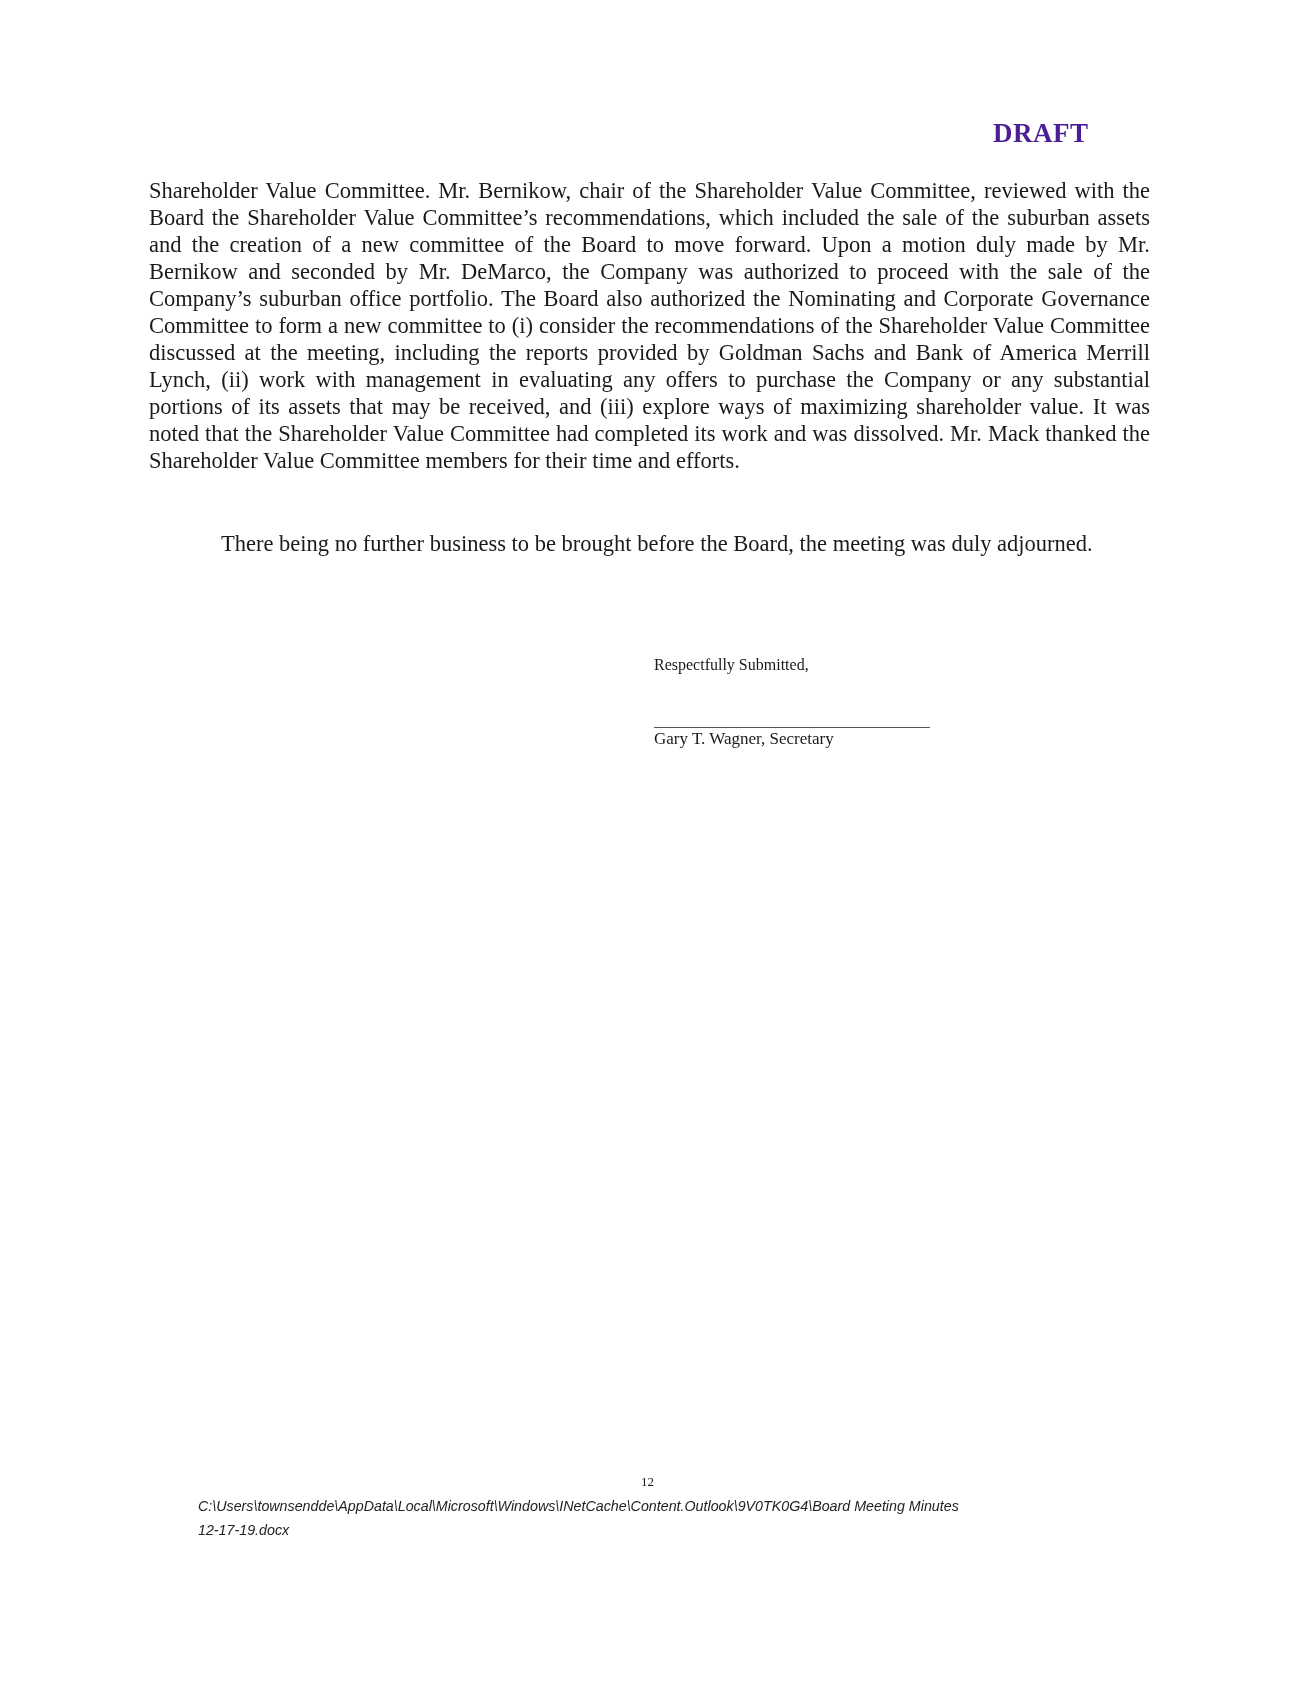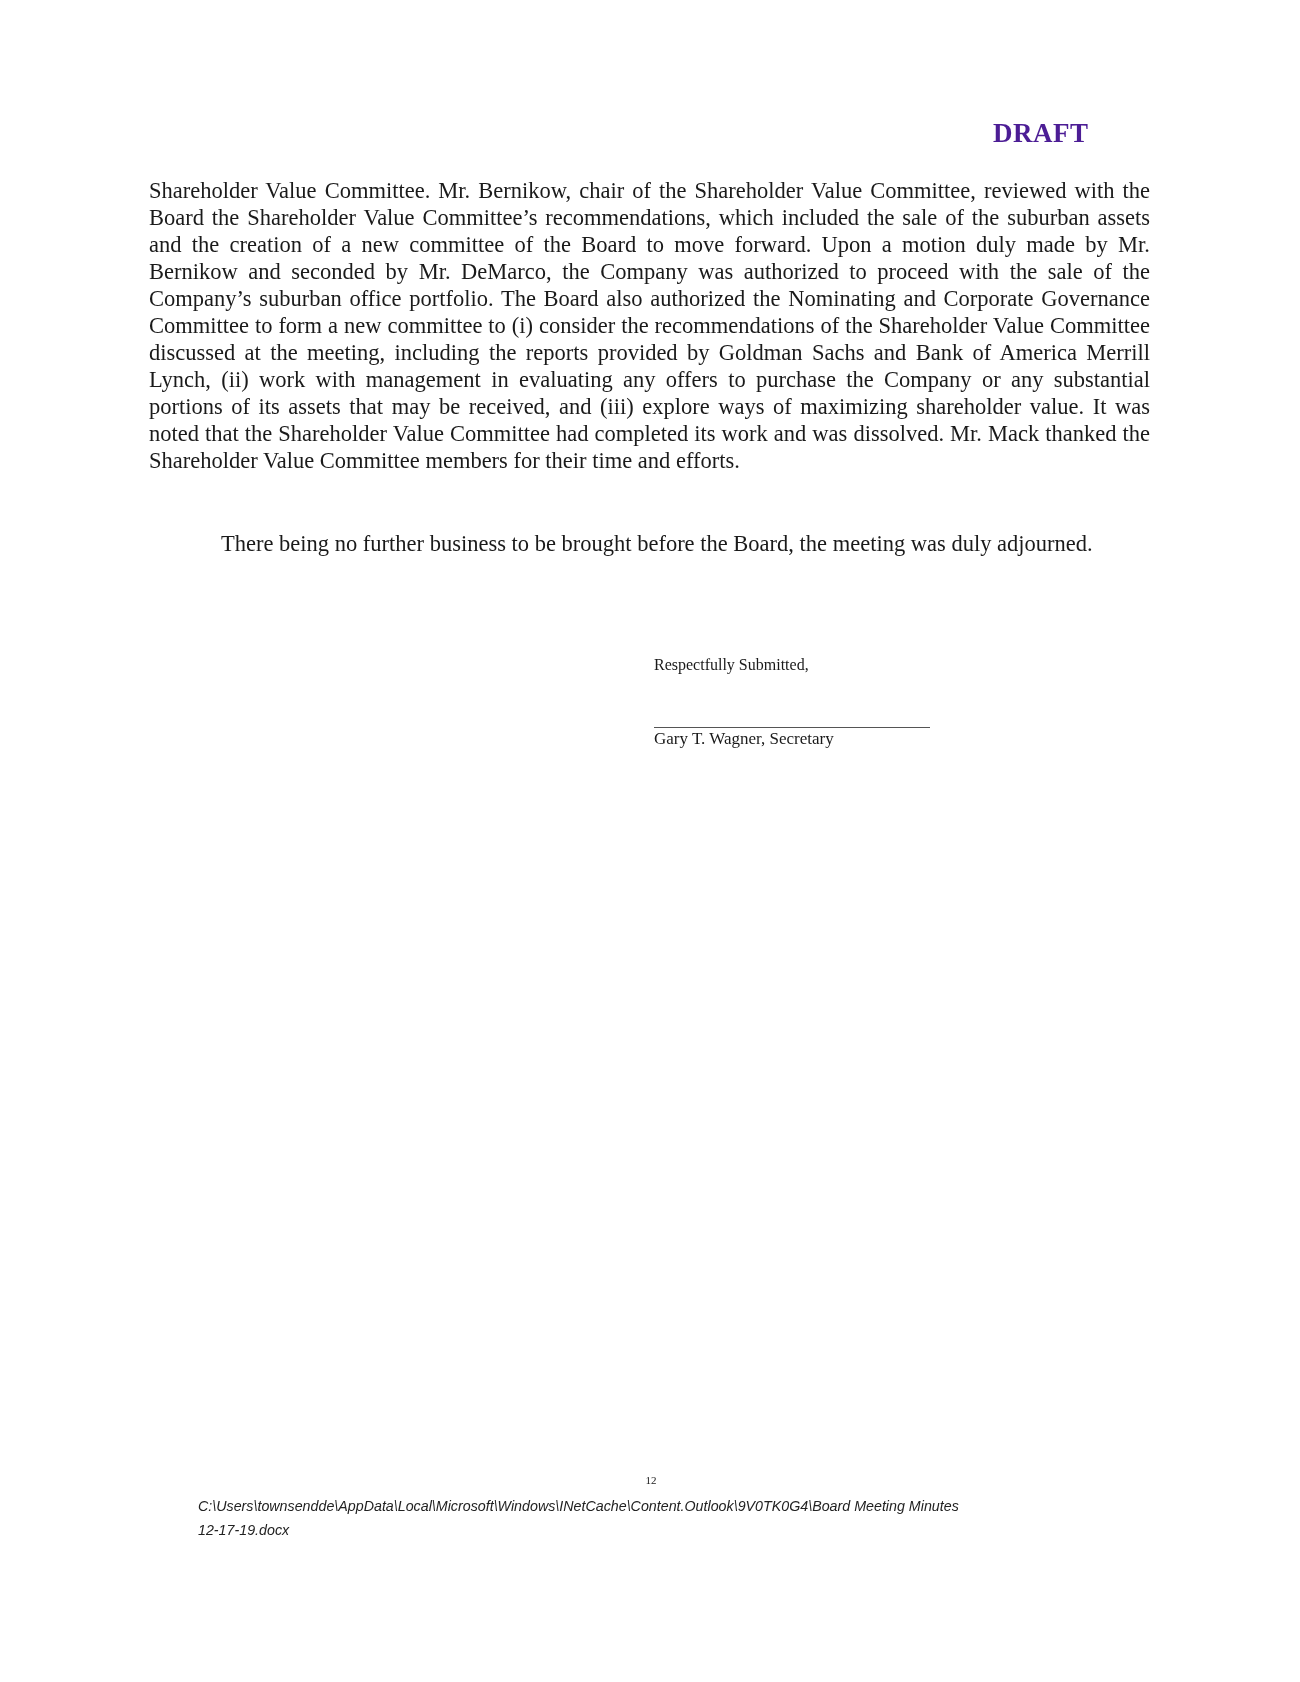--- a/index.html
+++ b/index.html
@@ -58,22 +58,22 @@
       position: absolute;
       left: 654px;
       top: 729px;
       font-size: 17px;
     }
     .page-num {
       position: absolute;
       left: 641px;
       top: 1474px;
       width: 20px;
-      text-align: center;
-      font-size: 11px;
+      text-align: left;
+      font-size: 13px;
     }
     .footer-path {
       position: absolute;
       left: 198px;
       top: 1494px;
       width: 900px;
       font-family: "Liberation Sans", "DejaVu Sans", sans-serif;
       font-style: italic;
       font-size: 15.5px;
       line-height: 24px;

